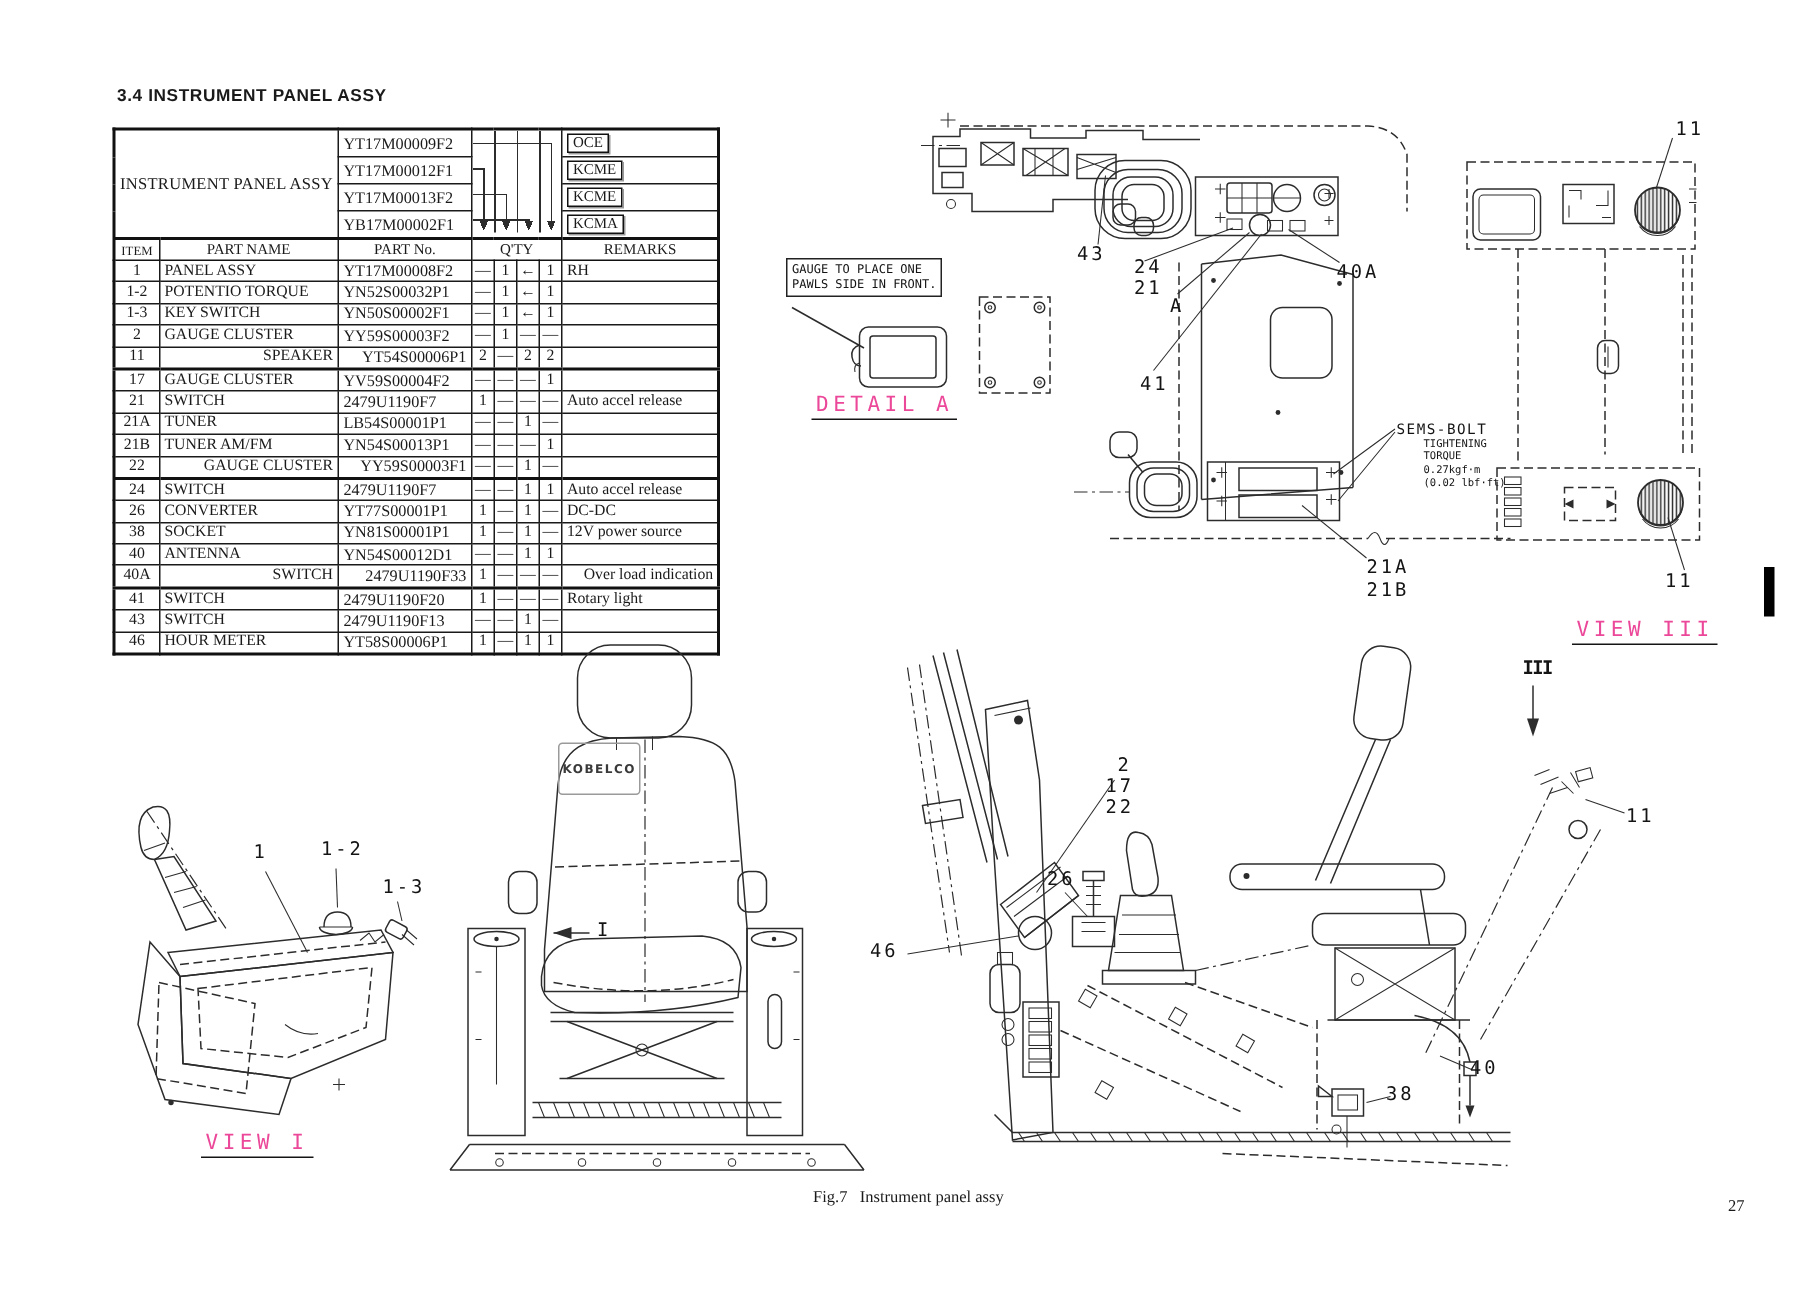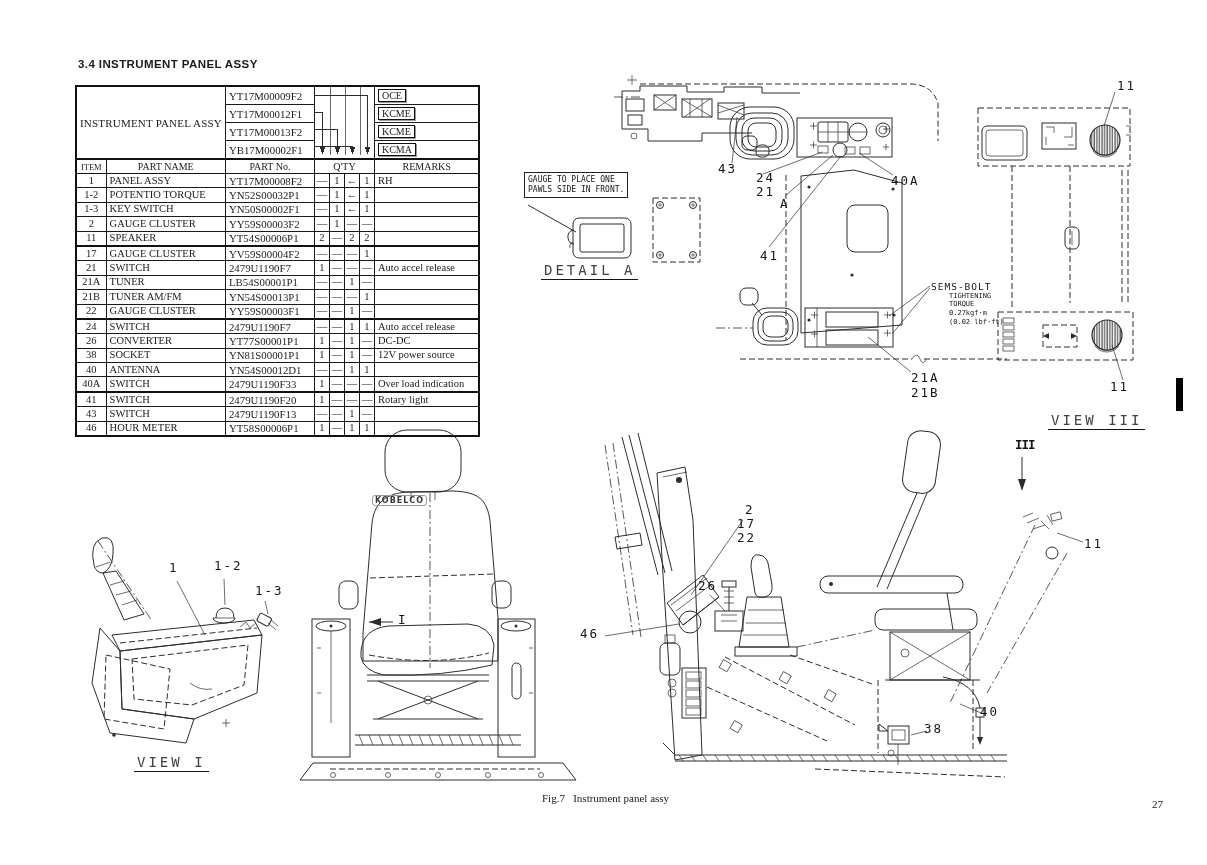--- a/index.html
+++ b/index.html
@@ -15,33 +15,33 @@
   table.parts{border:2px solid #111;}
   td.asm{font-size:11px;text-align:center;letter-spacing:.2px;}
   td.pn{font-size:10.8px;padding-left:4px;}
   td.qcell{padding:0;position:relative;}
   .code{display:inline-block;border:1px solid #111;box-shadow:1px 1px 0 #999;padding:0 3px;font-size:10px;line-height:11px;}
   tr.vrow td{height:17px;}
   tr.chead td{height:13px;text-align:center;font-size:10px;border-top:2px solid #111;border-bottom:1px solid #111;margin-left:27px;}
   tr.chead td.itemh{font-size:8.5px;padding:0 1px;}
   tr.drow td{height:13.4px;}
   tr.drow td.c{text-align:center;padding:0 1px;}
-  tr.gend td{border-bottom:2px solid #111;}
+  tr.gend td{border-bottom:2px solid #111;text-align:right;}
   
   .callout{position:absolute;font-family:"DejaVu Sans Mono",monospace;font-size:12.5px;
            letter-spacing:2px;white-space:nowrap;color:#141414;}
   .viewcap{position:absolute;font-family:"DejaVu Sans Mono",monospace;font-size:14px;letter-spacing:3px;
-           border-bottom:1.5px solid #141414;padding:0 3px 1px;white-space:nowrap;color:#404040;}
+           border-bottom:1.5px solid #141414;padding:0 3px 1px;white-space:nowrap;color:#ec4899;}
   .tinynote{position:absolute;font-family:"DejaVu Sans Mono",monospace;font-size:8px;line-height:10px;
             letter-spacing:0;white-space:nowrap;color:#141414;}
   .notebox{position:absolute;border:1px solid #222;padding:2px 3px;background:#fff;}
   .semslab{position:absolute;font-family:"DejaVu Sans Mono",monospace;font-size:9.5px;letter-spacing:1px;color:#141414;}
   .semstxt{position:absolute;font-family:"DejaVu Sans Mono",monospace;font-size:7px;line-height:8.6px;color:#141414;}
   .brand{position:absolute;font-family:"DejaVu Sans",sans-serif;font-size:8px;font-weight:bold;
-         letter-spacing:1px;color:#3a3a3a;border:1px solid #9a9a9a;border-radius:3px;padding:0 2px;}
+         letter-spacing:1px;color:#3a3a3a;border:1px solid #9a9a9a;border-radius:3px;padding:12px 2px;}
   .figcap{position:absolute;font-size:11px;}
   .pagenum{position:absolute;font-size:11px;}
   .changebar{position:absolute;background:#000;}
   svg{position:absolute;}
   .ln{fill:none;stroke:#2c2c2c;stroke-width:1;}
   .lt{fill:none;stroke:#2c2c2c;stroke-width:.7;}
   .dash{fill:none;stroke:#2c2c2c;stroke-width:1;stroke-dasharray:6 3;}
   .ddot{fill:none;stroke:#2c2c2c;stroke-width:.8;stroke-dasharray:9 3 2 3;}
   .fillk{fill:#2c2c2c;stroke:none;}
 </style>

